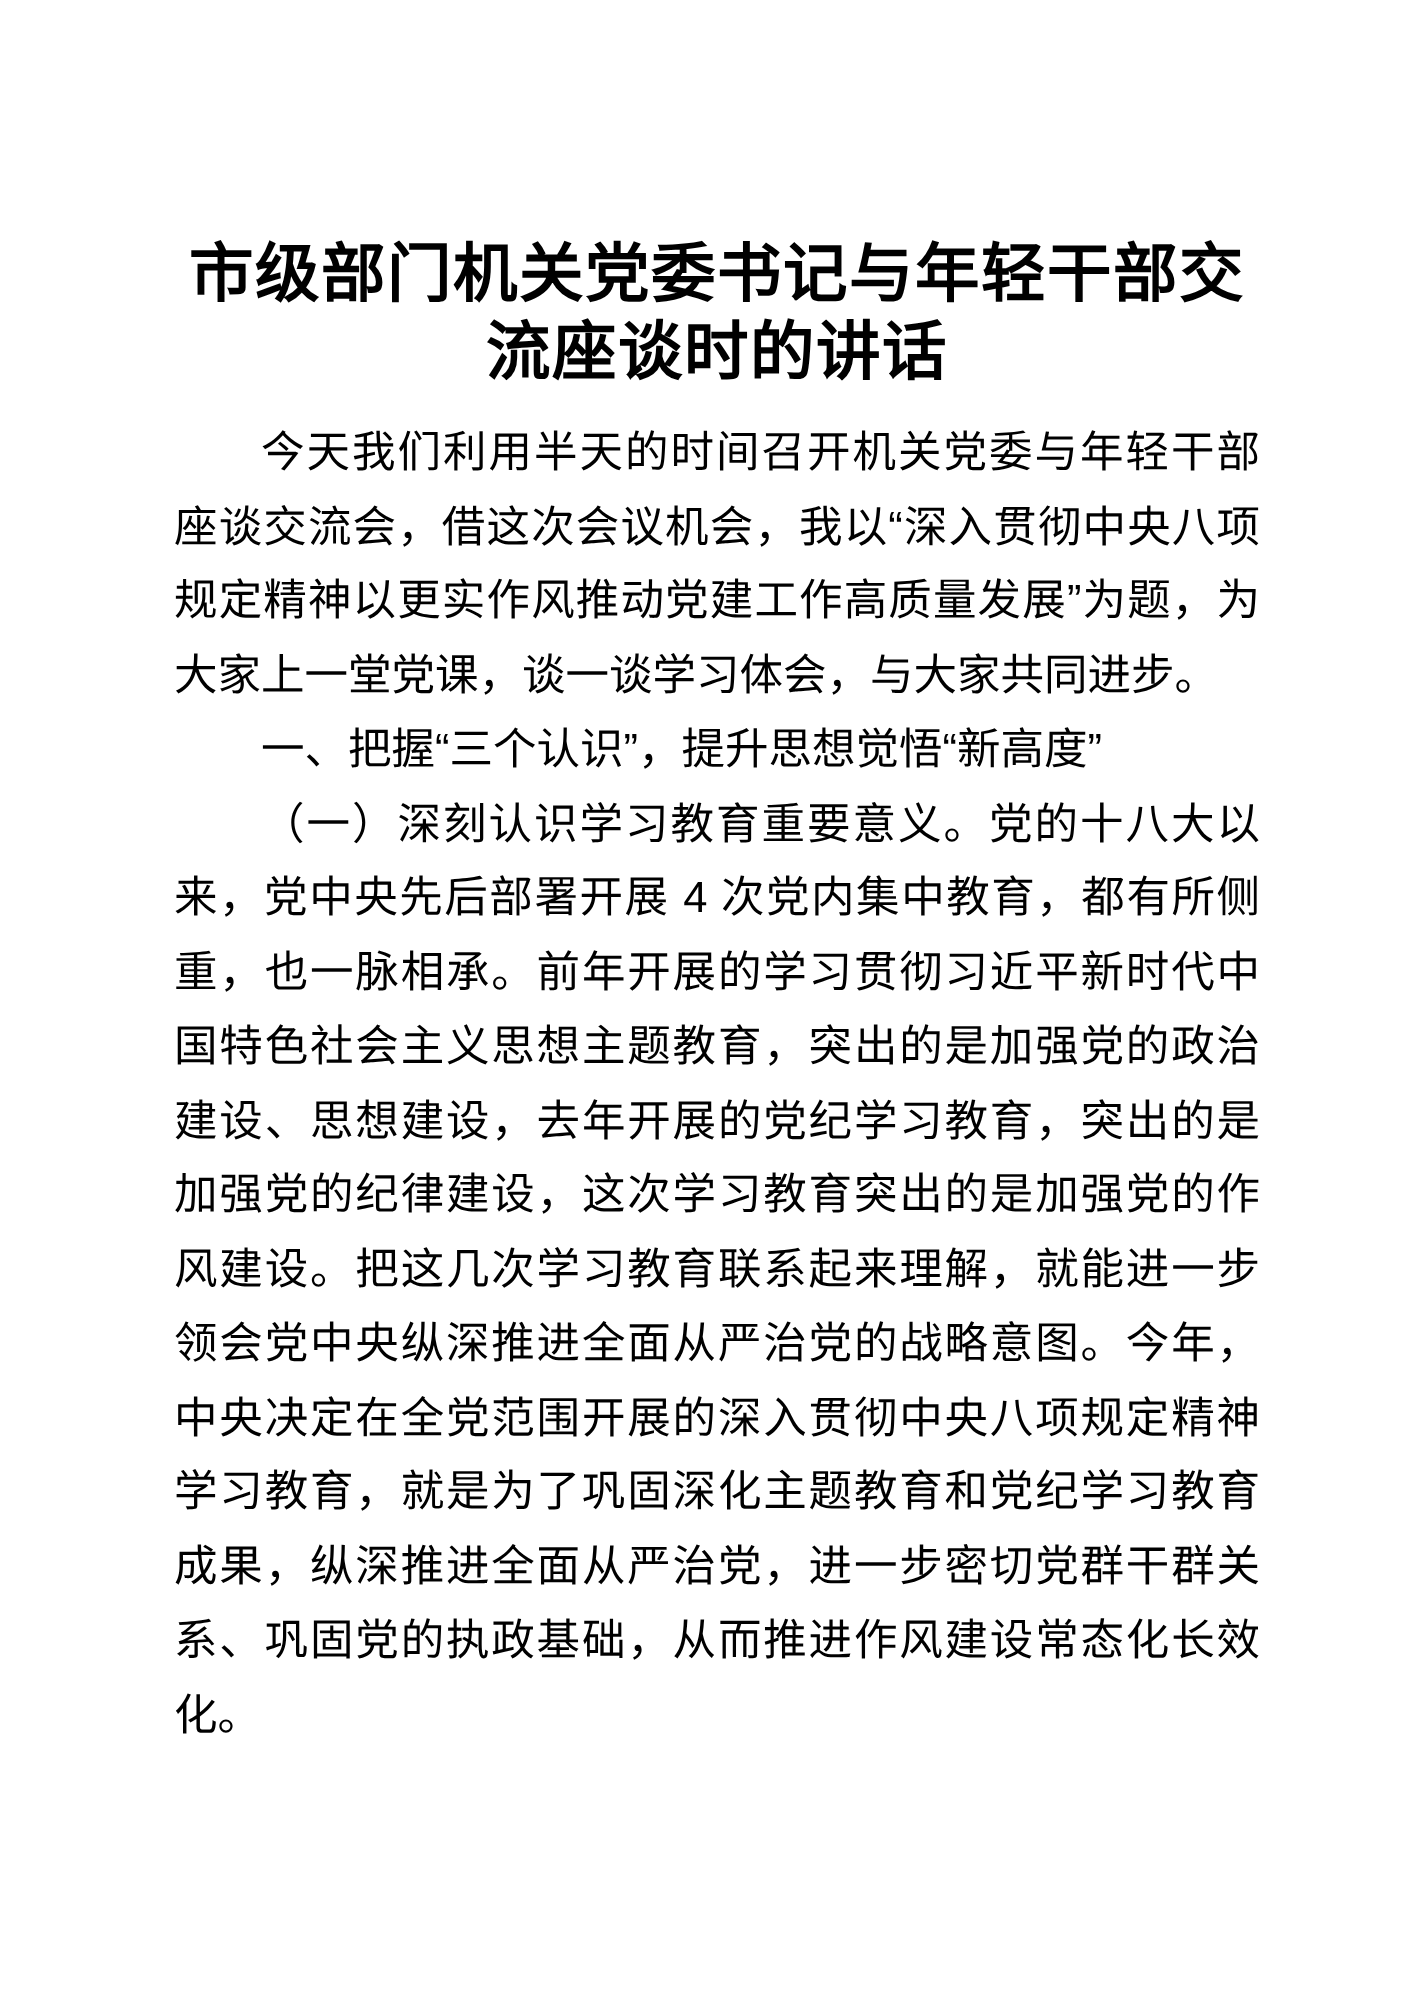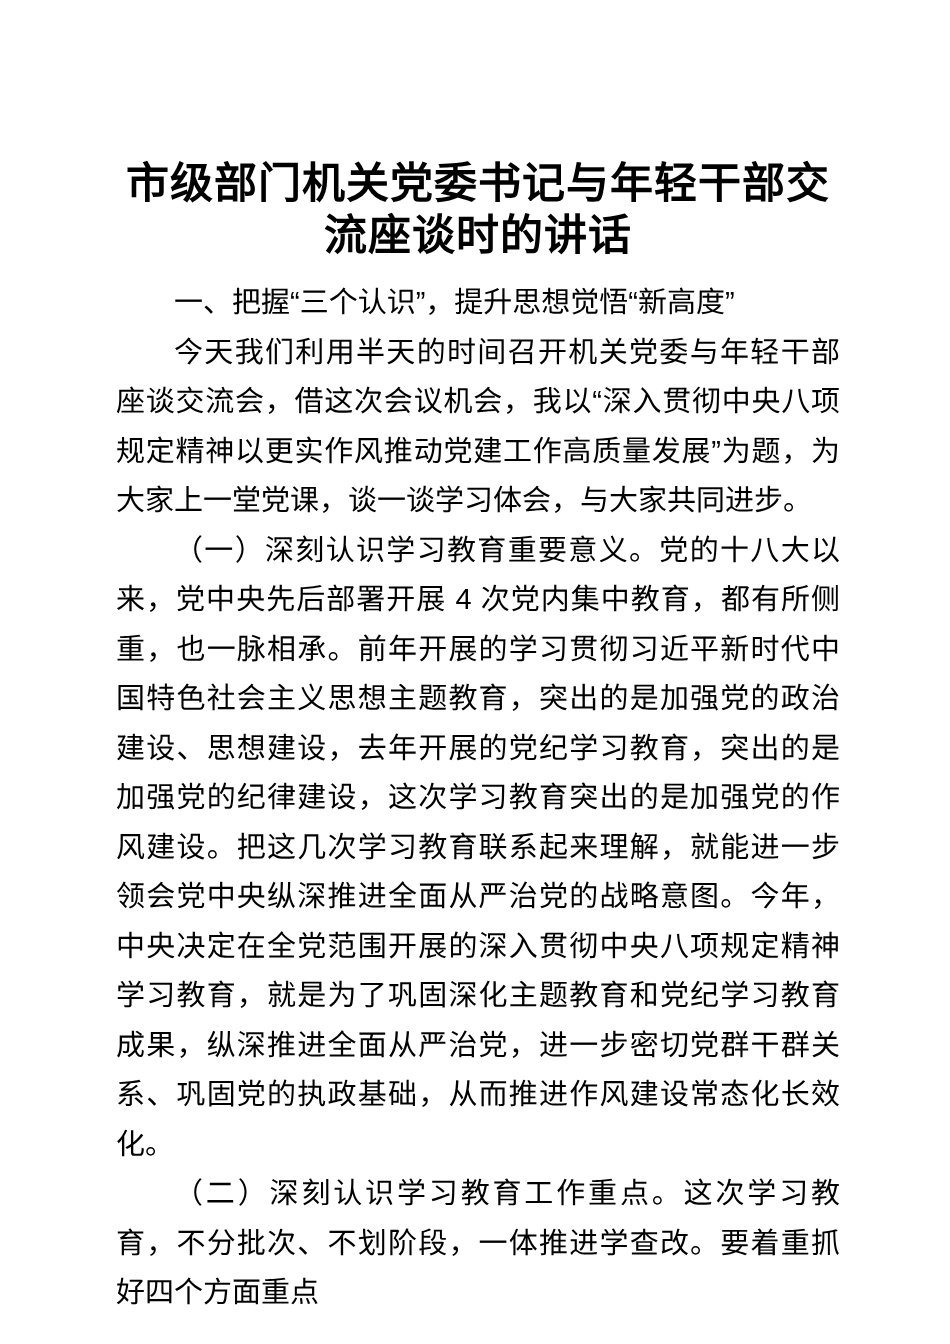--- a/index.html
+++ b/index.html
@@ -41,18 +41,17 @@
     word-break: break-all;
   }
 </style>
 </head>
 <body>
 
 <div class="page">
   <h1 class="doc-title">市级部门机关党委书记与年轻干部交流座谈时的讲话</h1>
 
   <div class="doc-body">
+    <p>今天我们利用半天的时间召开机关党委与年轻干部座谈交流会，借这次会议机会，我以“深入贯彻中央八项规定精神以更实作风推动党建工作高质量发展”为题，为大家上一堂党课，谈一谈学习体会，与大家共同进步。</p>
     <p>一、把握“三个认识”，提升思想觉悟“新高度”</p>
-    <p>今天我们利用半天的时间召开机关党委与年轻干部座谈交流会，借这次会议机会，我以“深入贯彻中央八项规定精神以更实作风推动党建工作高质量发展”为题，为大家上一堂党课，谈一谈学习体会，与大家共同进步。</p>
     <p>（一）深刻认识学习教育重要意义。党的十八大以来，党中央先后部署开展 4 次党内集中教育，都有所侧重，也一脉相承。前年开展的学习贯彻习近平新时代中国特色社会主义思想主题教育，突出的是加强党的政治建设、思想建设，去年开展的党纪学习教育，突出的是加强党的纪律建设，这次学习教育突出的是加强党的作风建设。把这几次学习教育联系起来理解，就能进一步领会党中央纵深推进全面从严治党的战略意图。今年，中央决定在全党范围开展的深入贯彻中央八项规定精神学习教育，就是为了巩固深化主题教育和党纪学习教育成果，纵深推进全面从严治党，进一步密切党群干群关系、巩固党的执政基础，从而推进作风建设常态化长效化。</p>
-    <p>（二）深刻认识学习教育工作重点。这次学习教育，不分批次、不划阶段，一体推进学查改。要着重抓好四个方面重点</p>
   </div>
 </div>
 
 </body></html>

